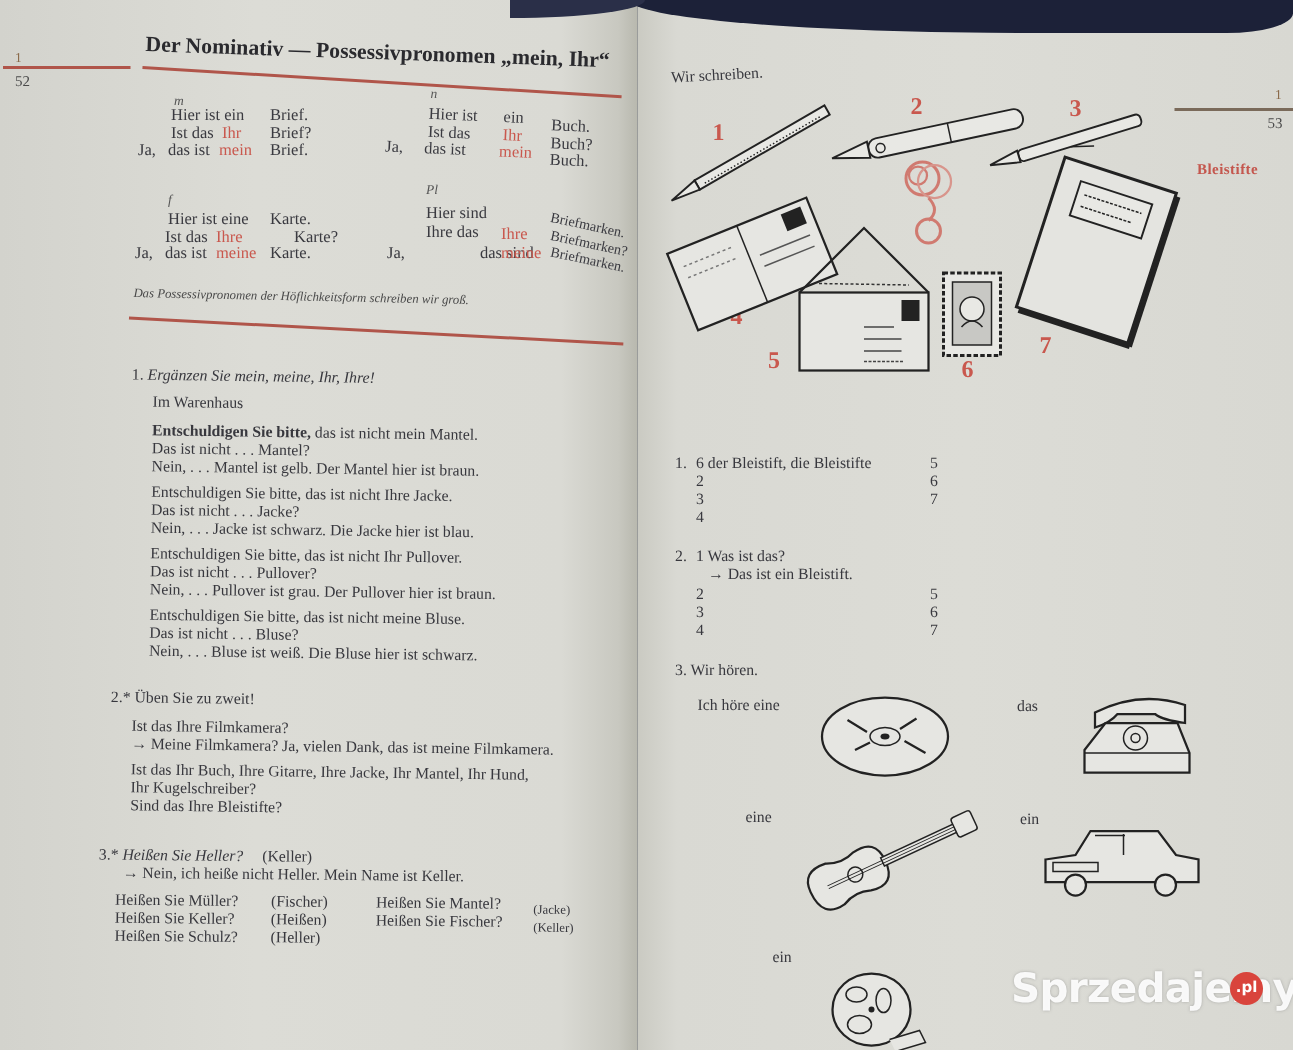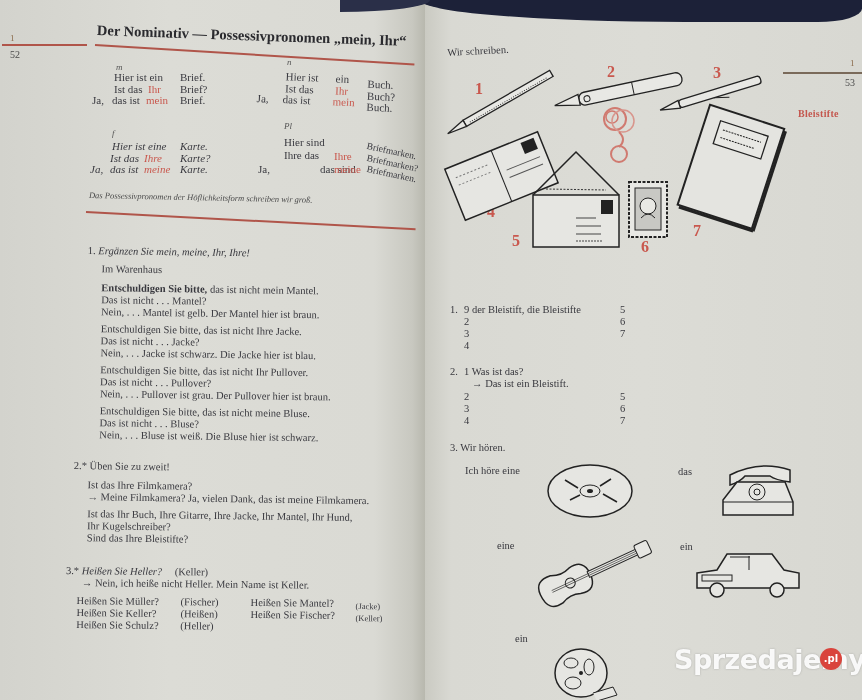--- a/index.html
+++ b/index.html
@@ -105,29 +105,29 @@
       </div>
       <div style="position:relative;width:160px;">
         <span class="abs" style="left:0px;">Ja,</span>
         <span class="abs" style="left:26px;">das ist</span>
         <span class="abs red" style="left:76px;">mein</span>
         <span class="abs" style="left:110px;top:4px;">Buch.</span>
       </div>
     </div>
 
     <div class="abs gender" style="left:112px;top:128px;">f</div>
-    <div class="abs tbl" style="left:90px;top:141px;font-style:italic;">
+    <div class="abs tbl" style="left:90px;top:141px;">
       <div style="position:relative;width:160px;">
         <span class="abs" style="left:22px;">Hier ist eine</span>
         <span class="abs" style="left:90px;">Karte.</span>
       </div>
       <div style="position:relative;width:160px;">
         <span class="abs" style="left:20px;">Ist das</span>
         <span class="abs red" style="left:54px;">Ihre</span>
-        <span class="abs" style="left:90px;">Karte?</span>
+        <span class="abs" style="left:106px;">Karte?</span>
       </div>
       <div style="position:relative;width:160px;">
         <span class="abs" style="left:0px;">Ja,</span>
         <span class="abs" style="left:20px;">das ist</span>
         <span class="abs red" style="left:54px;">meine</span>
         <span class="abs" style="left:90px;">Karte.</span>
       </div>
     </div>
 
     <div class="abs gender" style="left:284px;top:121px;">Pl</div>
@@ -295,21 +295,21 @@
         <line x1="12" y1="117" x2="90" y2="117" stroke="#222" stroke-width="3"></line>
         <line x1="90" y1="12" x2="90" y2="117" stroke="#222" stroke-width="3"></line>
         <rect x="25" y="22" width="50" height="24" fill="#e8e8e4" stroke="#222" stroke-width="1.3"></rect>
         <line x1="30" y1="30" x2="70" y2="30" stroke="#222" stroke-dasharray="2 1"></line>
         <line x1="30" y1="38" x2="65" y2="38" stroke="#222" stroke-dasharray="2 1"></line>
       </g>
     </svg>
 
     <div class="abs ex" style="left:25px;top:304px;width:210px;height:60px;">
       <div class="abs" style="left:0;top:0;">1.</div>
-      <div class="abs" style="left:14px;top:0;">9  der Bleistift, die Bleistifte</div>
+      <div class="abs" style="left:14px;top:0;">6  der Bleistift, die Bleistifte</div>
       <div class="abs" style="left:14px;top:12px;">2</div>
       <div class="abs" style="left:14px;top:24px;">3</div>
       <div class="abs" style="left:14px;top:36px;">4</div>
       <div class="abs" style="left:170px;top:0;">5</div>
       <div class="abs" style="left:170px;top:12px;">6</div>
       <div class="abs" style="left:170px;top:24px;">7</div>
     </div>
 
     <div class="abs ex" style="left:25px;top:366px;width:210px;height:65px;">
       <div class="abs" style="left:0;top:0;">2.</div>

